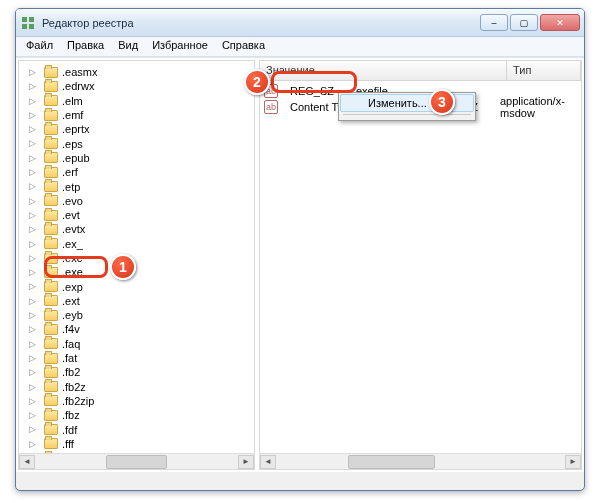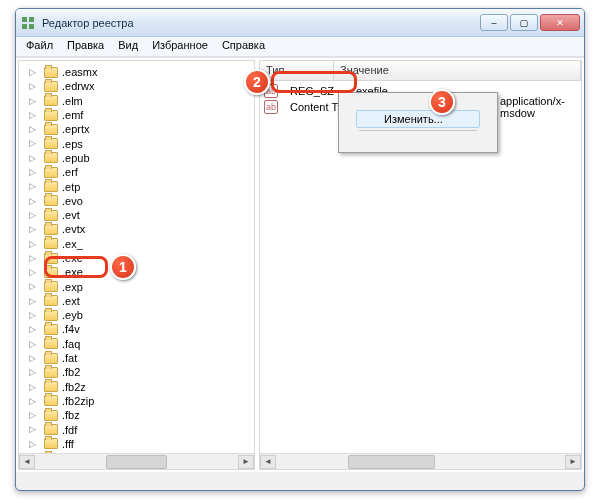--- a/index.html
+++ b/index.html
@@ -26,21 +26,21 @@
 .node.sel{background:#fff}
 .hdr{display:flex;height:20px;background:linear-gradient(#fdfdfd,#ececec);border-bottom:1px solid #d4d4d4}
 .hcell{border-right:1px solid #d4d4d4;padding:3px 6px;color:#333}
 .listbody{position:relative;padding:2px 0}
 .row{display:flex;align-items:center;height:16px;padding-left:4px}
 .vico{width:14px;height:14px;margin-right:12px;display:flex;align-items:center;justify-content:center;font-size:9px;background:#fff;border:1px solid #b56868;color:#b56868;border-radius:2px}
 .row .nm{width:144px}
 .row .tp{width:66px}
 .row .vl{flex:1}
 .row.sel .nm span{background:#3399ff;color:#fff;padding:0 2px}
-.ctxmenu{position:absolute;left:322px;top:83px;width:160px;background:#f2f2f2;border:1px solid #9b9b9b;box-shadow:2px 2px 4px rgba(0,0,0,.3);padding:18px;z-index:50}
+.ctxmenu{position:absolute;left:322px;top:83px;width:138px;background:#f2f2f2;border:1px solid #9b9b9b;box-shadow:2px 2px 4px rgba(0,0,0,.3);padding:2px;z-index:50}
 .ctxmenu .sep{height:1px;background:#c9c9c9;margin:3px 2px}
 .citem{padding:3px 8px 3px 28px;position:relative}
 .citem.hl{background:#e5f1fb;border:1px solid #a8d2f0;border-radius:2px;margin:-1px;padding:2px 7px 2px 27px}
 .citem.dis{color:#9a9a9a}
 .hscroll{position:absolute;bottom:0;left:0;right:0;height:16px;background:#f0f0f0;border-top:1px solid #ddd;display:flex;align-items:center}
 .hscroll .arr{width:16px;height:14px;background:#e8e8e8;border:1px solid #ccc;display:flex;align-items:center;justify-content:center;font-size:8px;color:#555}
 .hscroll .trk{flex:1;height:14px;position:relative}
 .hscroll .thumb{position:absolute;top:0;height:14px;background:#d6d6d6;border:1px solid #bcbcbc;border-radius:2px}
 .status{height:18px;background:#f0f0f0;border-top:1px solid #d9d9d9;padding:2px 6px;font-size:11px}
 .callout{position:absolute;width:26px;height:26px;border-radius:50%;background:radial-gradient(circle at 35% 30%,#ff6a47,#d8341a);border:2px solid #fff;box-shadow:1px 1px 3px rgba(0,0,0,.5);color:#fff;font-weight:bold;font-size:14px;display:flex;align-items:center;justify-content:center;z-index:100}
@@ -225,22 +225,22 @@
       <div class="hscroll">
         <div class="arr">◄</div>
         <div class="trk">
             <div class="thumb" style="left:35%;width:30%"></div>
           </div>
         <div class="arr">►</div>
       </div>
     </div>
     <div class="pane list">
       <div class="hdr">
+        <div class="hcell" style="flex:1">Значение</div>
         <div class="hcell" style="width:74px">Тип</div>
-        <div class="hcell" style="flex:1">Значение</div>
       </div>
       <div class="listbody" id="listbody">
           <div class="row sel">
             <span class="vico">ab</span>
             <span class="tp">REG_SZ</span>
             <span class="vl">exefile</span>
           </div>
           <div class="row">
             <span class="vico">ab</span>
             <span class="nm"><span>Content Type</span></span>

